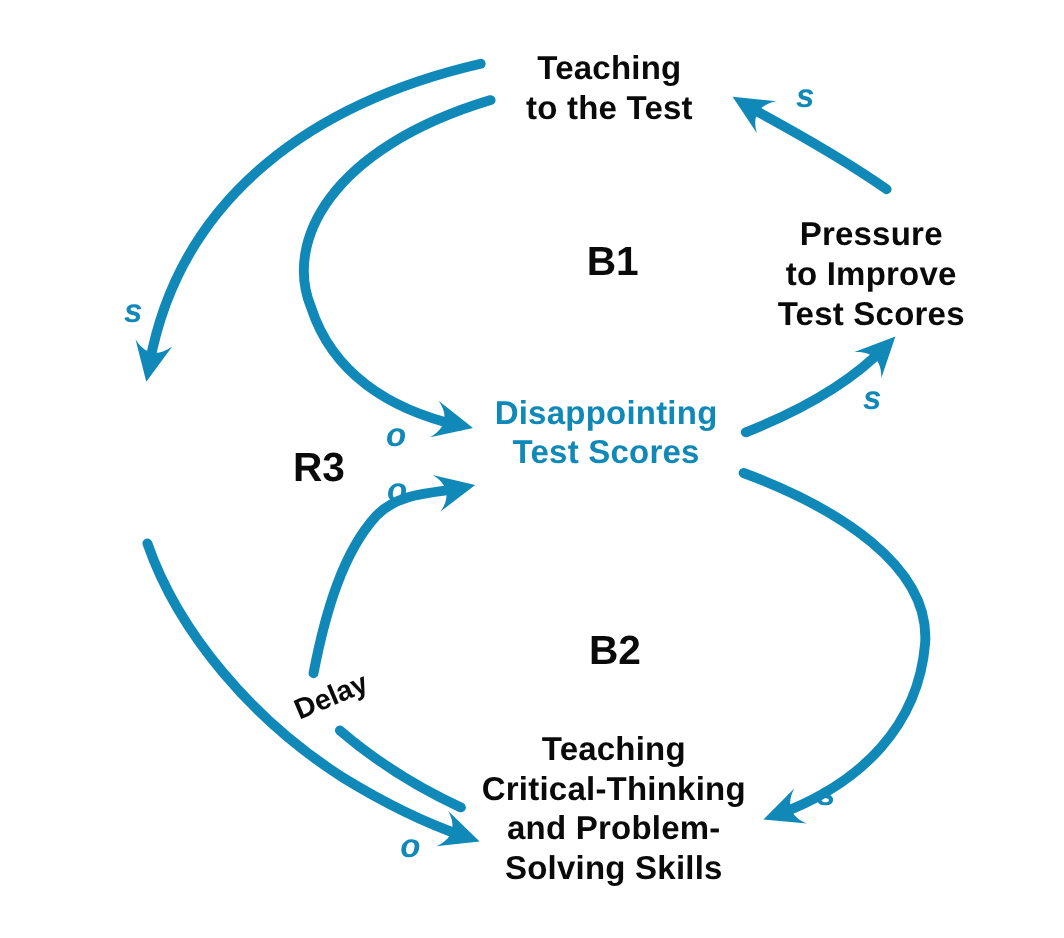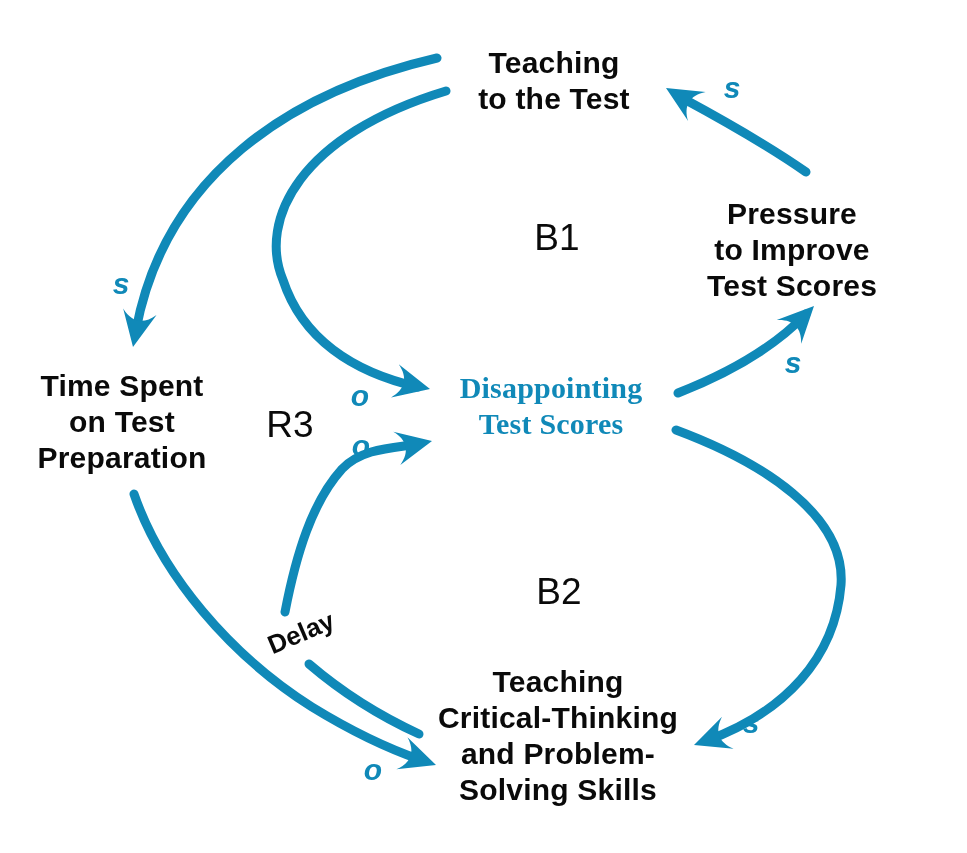--- a/index.html
+++ b/index.html
@@ -27,21 +27,21 @@
     font-weight: bold;
     font-size: 30px;
     line-height: 1.2;
     color: #0a0a0a;
     letter-spacing: 0.2px;
   }
   .node.accent { color: var(--accent, #1089b8); }
   .loop-label {
     position: absolute;
     transform: translate(-50%, -50%);
-    font-weight: normal;
+    font-weight: bold;
     font-size: 37px;
     color: #0a0a0a;
   }
   .polarity {
     position: absolute;
     transform: translate(-50%, -50%);
     font-weight: bold;
     font-style: italic;
     font-size: 30px;
     color: var(--accent, #1089b8);
@@ -82,25 +82,22 @@
 
     <path class="link-path" d="M 134 494 C 162 575 230 655 312 707 C 356 734 392 750 421 760"></path>
     <path class="arrowhead" transform="translate(436,765) rotate(19)" d="M0 0 L-36 -17 C-24 -6 -24 6 -36 17 Z"></path>
   </svg>
 
   <div class="node" style="left:554px; top:81px;">Teaching
 to the Test</div>
   <div class="node" style="left:792px; top:250px;">Pressure
 to Improve
 Test Scores</div>
-  <div class="node accent" style="left:551px; top:406px;font-family:Liberation Serif, serif;">Disappointing
+  <div class="node accent" style="left:551px; top:394px;">Disappointing
 Test Scores</div>
-  <div class="node" style="left:122px; top:422px;">Time Spent
-on Test
-Preparation</div>
   <div class="node" style="left:558px; top:736px;">Teaching
 Critical-Thinking
 and Problem-
 Solving Skills</div>
 
   <div class="loop-label" style="left:557px; top:238px;">B1</div>
   <div class="loop-label" style="left:290px; top:425px;">R3</div>
   <div class="loop-label" style="left:559px; top:592px;">B2</div>
 
   <div class="polarity" style="left:732px; top:88px;">s</div>

